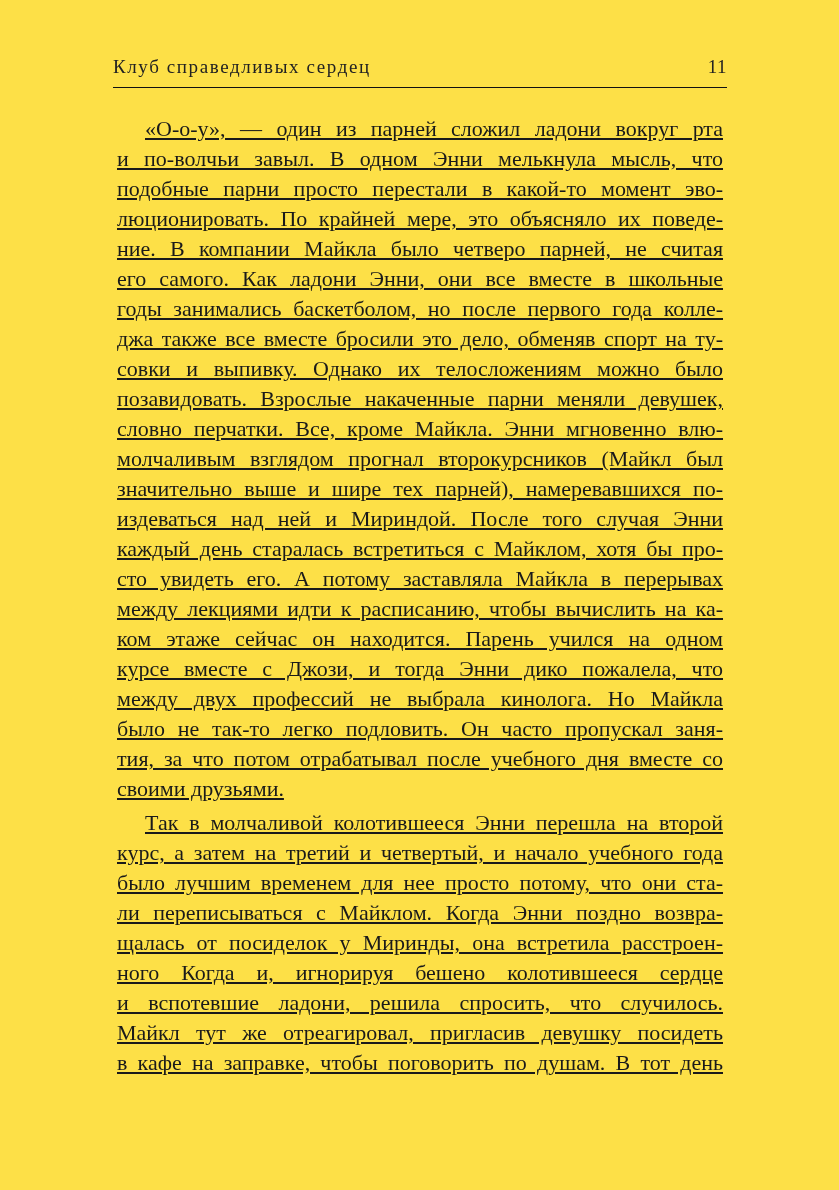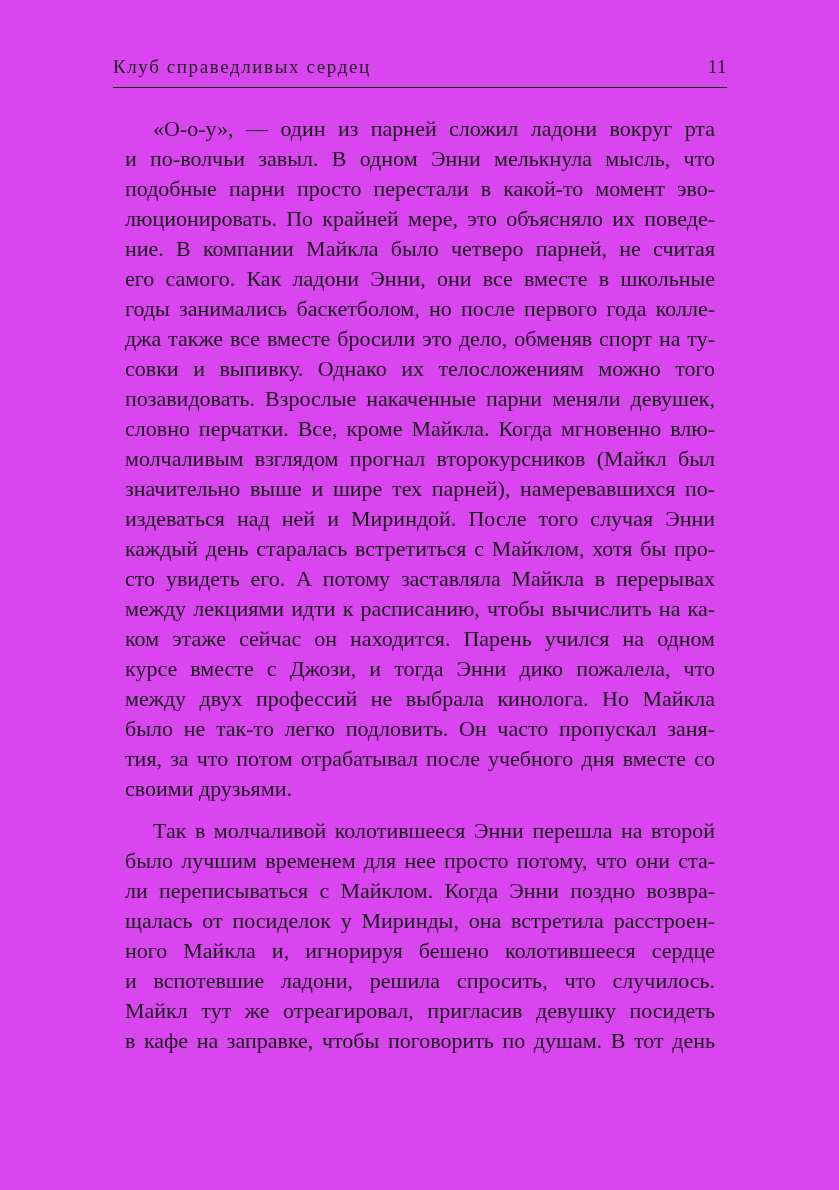--- a/index.html
+++ b/index.html
@@ -5,21 +5,21 @@
   html, body {
     margin: 0;
     padding: 0;
     background: #ffffff;
   }
   .page {
     position: relative;
     width: 839px;
     height: 1190px;
     box-sizing: border-box;
-    background: #d946ef;
+    background: #fde047;
     padding: 56px 112px 0 113px;
     font-family: "Liberation Serif", "DejaVu Serif", serif;
     color: #1a1a1a;
     overflow: hidden;
   }
   .running-head {
     display: flex;
     justify-content: space-between;
     align-items: baseline;
     font-size: 19px;
@@ -34,21 +34,22 @@
   .head-rule {
     border-bottom: 1.5px solid #111111;
     margin-bottom: 26px;
   }
   .body-text {
     font-size: 22px;
     line-height: 30px;
     width: 614px;
   }
   .para {
-    margin: 12px;
+    margin: 4px;
+    text-decoration: underline;
   }
   .line {
     text-align: justify;
     text-align-last: justify;
     white-space: normal;
   }
   .line.first {
     text-indent: 28px;
   }
   .line.last {
@@ -67,40 +68,41 @@
   <main class="body-text">
       <div class="para">
         <div class="line first">«О-о-у», — один из парней сложил ладони вокруг рта</div>
         <div class="line">и по-волчьи завыл. В одном Энни мелькнула мысль, что</div>
         <div class="line">подобные парни просто перестали в какой-то момент эво-</div>
         <div class="line">люционировать. По крайней мере, это объясняло их поведе-</div>
         <div class="line">ние. В компании Майкла было четверо парней, не считая</div>
         <div class="line">его самого. Как ладони Энни, они все вместе в школьные</div>
         <div class="line">годы занимались баскетболом, но после первого года колле-</div>
         <div class="line">джа также все вместе бросили это дело, обменяв спорт на ту-</div>
-        <div class="line">совки и выпивку. Однако их телосложениям можно того</div>
+        <div class="line">совки и выпивку. Однако их телосложениям можно было</div>
         <div class="line">позавидовать. Взрослые накаченные парни меняли девушек,</div>
-        <div class="line">словно перчатки. Все, кроме Майкла. Когда мгновенно влю-</div>
+        <div class="line">словно перчатки. Все, кроме Майкла. Энни мгновенно влю-</div>
         <div class="line">молчаливым взглядом прогнал второкурсников (Майкл был</div>
         <div class="line">значительно выше и шире тех парней), намеревавшихся по-</div>
         <div class="line">издеваться над ней и Мириндой. После того случая Энни</div>
         <div class="line">каждый день старалась встретиться с Майклом, хотя бы про-</div>
         <div class="line">сто увидеть его. А потому заставляла Майкла в перерывах</div>
         <div class="line">между лекциями идти к расписанию, чтобы вычислить на ка-</div>
         <div class="line">ком этаже сейчас он находится. Парень учился на одном</div>
         <div class="line">курсе вместе с Джози, и тогда Энни дико пожалела, что</div>
         <div class="line">между двух профессий не выбрала кинолога. Но Майкла</div>
         <div class="line">было не так-то легко подловить. Он часто пропускал заня-</div>
         <div class="line">тия, за что потом отрабатывал после учебного дня вместе со</div>
         <div class="line last">своими друзьями.</div>
       </div>
       <div class="para">
         <div class="line first">Так в молчаливой колотившееся Энни перешла на второй</div>
+        <div class="line">курс, а затем на третий и четвертый, и начало учебного года</div>
         <div class="line">было лучшим временем для нее просто потому, что они ста-</div>
         <div class="line">ли переписываться с Майклом. Когда Энни поздно возвра-</div>
         <div class="line">щалась от посиделок у Миринды, она встретила расстроен-</div>
-        <div class="line">ного Майкла и, игнорируя бешено колотившееся сердце</div>
+        <div class="line">ного Когда и, игнорируя бешено колотившееся сердце</div>
         <div class="line">и вспотевшие ладони, решила спросить, что случилось.</div>
         <div class="line">Майкл тут же отреагировал, пригласив девушку посидеть</div>
         <div class="line">в кафе на заправке, чтобы поговорить по душам. В тот день</div>
       </div>
     </main>
 </div>
 
 </body></html>

